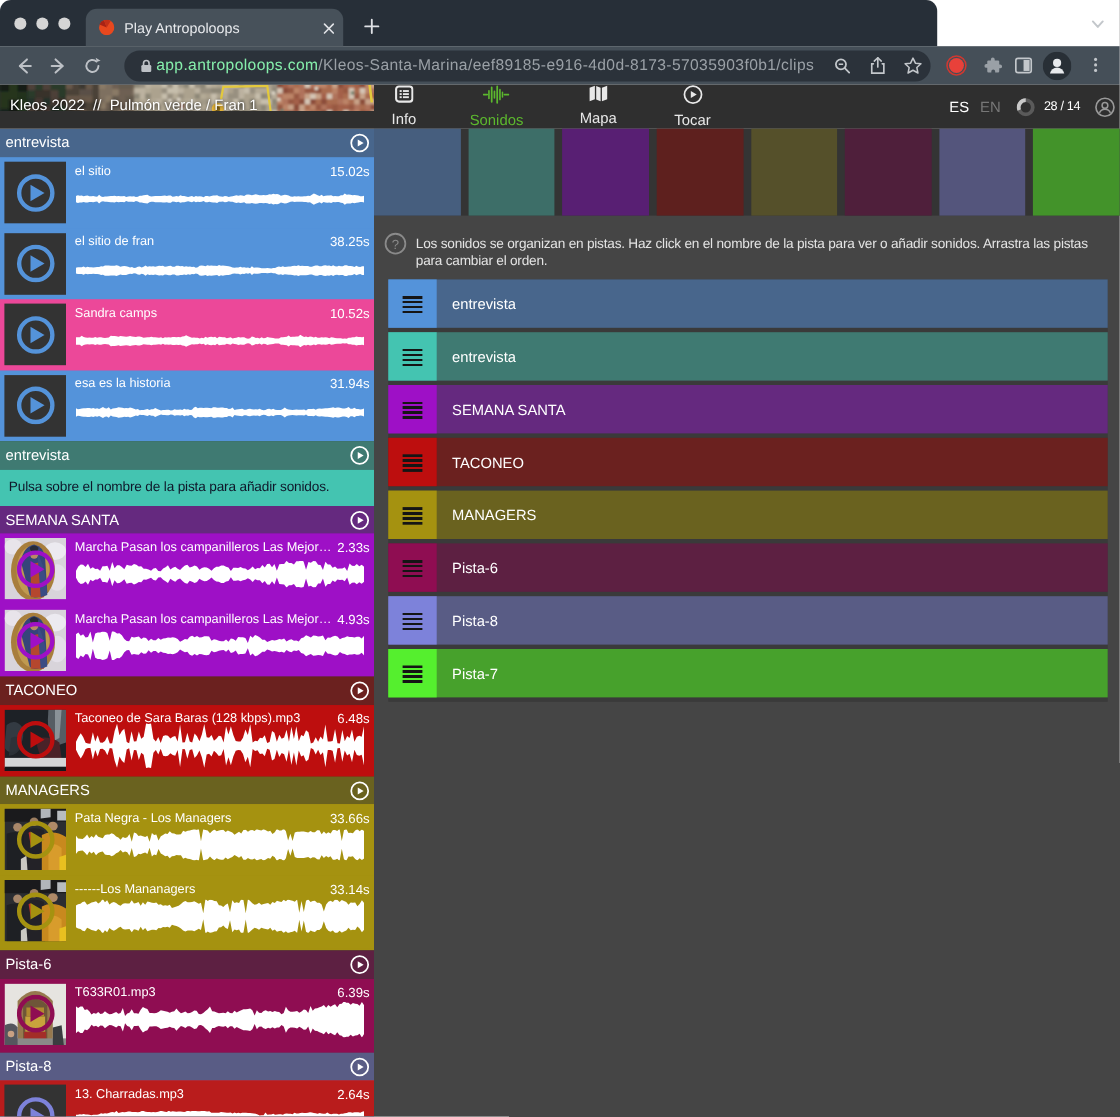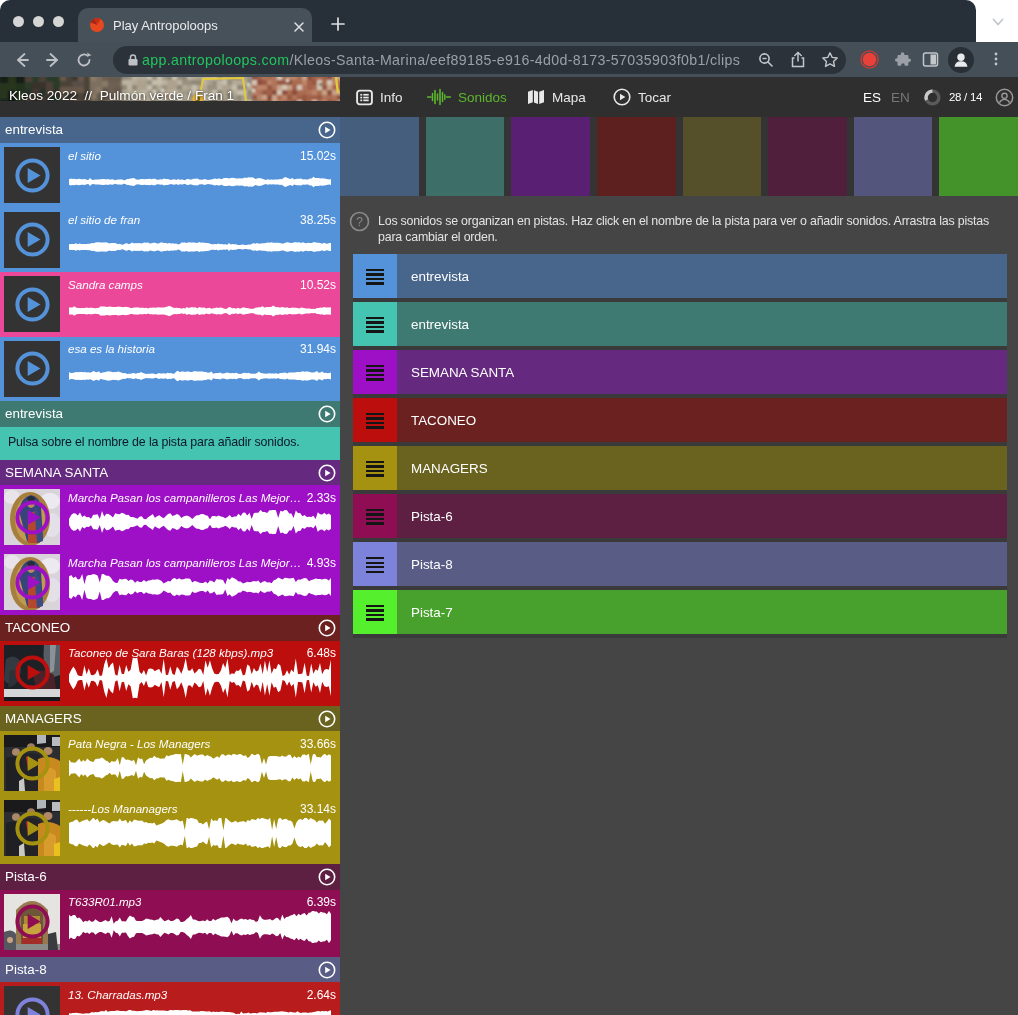--- a/index.html
+++ b/index.html
@@ -1,33 +1,33 @@
 <!DOCTYPE html>
 <html><head><meta charset="utf-8"><style>
 * { margin:0; padding:0; box-sizing:border-box; }
 body { width:1018px; height:1015px; overflow:hidden; font-family:"Liberation Sans",sans-serif; background:#fff; position:relative; }
-#tabbar { position:absolute; left:0; top:0; width:976px; height:42px; background:#272f38; border-radius:10px 10px 0 0; }
+#tabbar { position:absolute; left:0; top:0; width:852px; height:42px; background:#272f38; border-radius:10px 10px 0 0; }
 .tl { position:absolute; width:11px; height:11px; border-radius:50%; background:#d5d5d5; top:15.5px; }
 #tab { position:absolute; left:78px; top:8px; width:234px; height:34px; background:#47515a; border-radius:10px 10px 0 0; }
 #tab .fav { position:absolute; left:12px; top:10px; width:14px; height:14px; }
 #tab .ttl { position:absolute; left:35px; top:10px; font-size:13px; color:#e8eaed; white-space:nowrap; }
 #tab .cl { position:absolute; right:7px; top:11px; }
 #ntab { position:absolute; left:330px; top:16px; }
 #chev { position:absolute; left:991px; top:15px; }
 #toolbar { position:absolute; left:0; top:42px; width:1018px; height:35px; background:#454f58; }
 #toolbar .nav1 { position:absolute; top:7.5px; }
 #pill { position:absolute; left:113px; top:45.5px; width:733px; height:28px; border-radius:14px; background:#2b323a; }
 #pill .lk { position:absolute; left:13px; top:7px; }
 #pill .url { position:absolute; left:29px; top:6px; font-size:14.2px; letter-spacing:0.35px; color:#9aa0a6; white-space:nowrap; }
-#pill .url b { color:#22c55e; font-weight:normal; }
+#pill .url b { color:#86efac; font-weight:normal; }
 .tbic { position:absolute; }
 #apphdr { position:absolute; left:0; top:77px; width:1018px; height:40px; background:#2f2f2f; }
 #photo { position:absolute; left:0; top:0; width:340px; height:24px; overflow:hidden; }
 #photo .cap { position:absolute; left:9px; top:11px; font-size:13.6px; color:#fff; text-shadow:0 1px 3px rgba(0,0,0,.85); white-space:nowrap; }
-.nav { position:absolute; top:0; height:40px; display:flex; align-items:center; gap:7px; color:#e8e8e8; font-size:13.5px; }
+.nav { position:absolute; top:0; height:40px; display:flex; align-items:center; gap:7px; color:#e8e8e8; font-size:13.5px;flex-direction:column; }
 .nav.grn { color:#5cb82e; }
 .rt { position:absolute; top:0; height:40px; display:flex; align-items:center; }
 #main { position:absolute; left:340px; top:117px; width:678px; height:898px; background:#454545; }
 #swrow { position:absolute; left:0; top:0; width:678px; height:79px; background:#343434; display:flex; gap:7px; }
 .sw { flex:1; height:79px; }
 #inforow { position:absolute; left:13px; top:96px; width:680px; }
 #inforow .qi { position:absolute; left:-4px; top:-2px; }
 #inforow .itx { margin-left:25px; font-size:12.4px; letter-spacing:-0.2px; line-height:16.3px; color:#e3e3e3; white-space:nowrap; }
 #rows { position:absolute; left:13px; top:137px; width:654px; background:#3a3a3a; }
 .trow { position:relative; height:44px; margin-bottom:4px; }
@@ -36,21 +36,21 @@
   background:repeating-linear-gradient(to bottom,#151515 0 2.4px,transparent 2.4px 4.5px); }
 .tname { position:absolute; left:58px; top:15px; font-size:13.4px; color:#fff; }
 #sidebar { position:absolute; left:0; top:117px; width:340px; height:898px; background:#333; overflow:hidden; }
 .shdr { position:absolute; left:0; width:340px; color:#fff; font-size:13.4px; }
 .shdr span:first-child { position:absolute; left:5px; top:5px; }
 .shdr .pb { position:absolute; right:4.5px; top:4px; }
 .sect { position:absolute; left:0; width:340px; }
 .clip { position:absolute; left:0; width:340px; }
 .th { position:absolute; left:4px; top:4px; width:56px; height:56px; overflow:hidden; }
 .pov { position:absolute; left:10.5px; top:10.5px; }
-.ct { position:absolute; left:68px; top:5.5px; font-size:11.6px; color:#fff; white-space:nowrap; max-width:236px; overflow:hidden; text-overflow:ellipsis;font-style:italic; }
+.ct { position:absolute; left:68px; top:5.5px; font-size:11.6px; color:#fff; white-space:nowrap; max-width:236px; overflow:hidden; text-overflow:ellipsis; }
 .cd { position:absolute; right:4px; top:5.5px; font-size:12px; color:#fff; }
 .cw { position:absolute; left:69px; width:262px; }
 .msg { position:absolute; left:8px; top:8.5px; font-size:12.4px; letter-spacing:-0.15px; color:#0f172a; }
 </style></head><body>
 <div id="tabbar">
   <div class="tl" style="left:13px;"></div>
     <div class="tl" style="left:33px;"></div>
     <div class="tl" style="left:53px;"></div>
   <div id="tab">
       <div class="fav"><svg width="14" height="14" viewBox="0 0 14 14">

